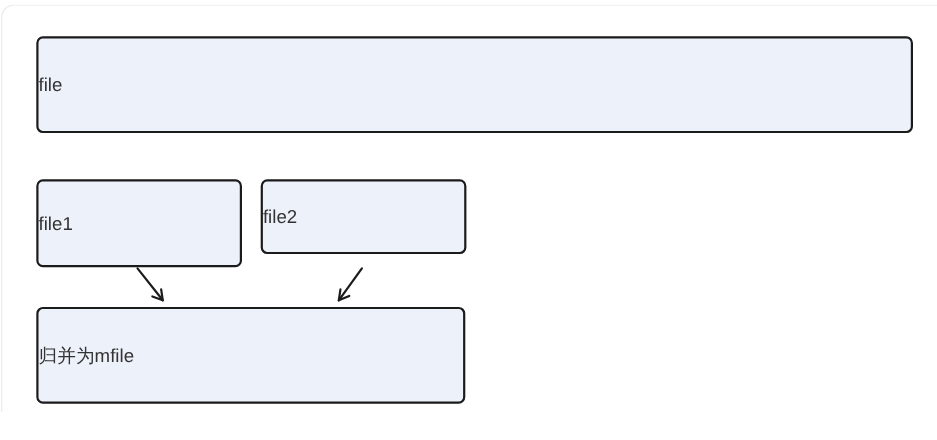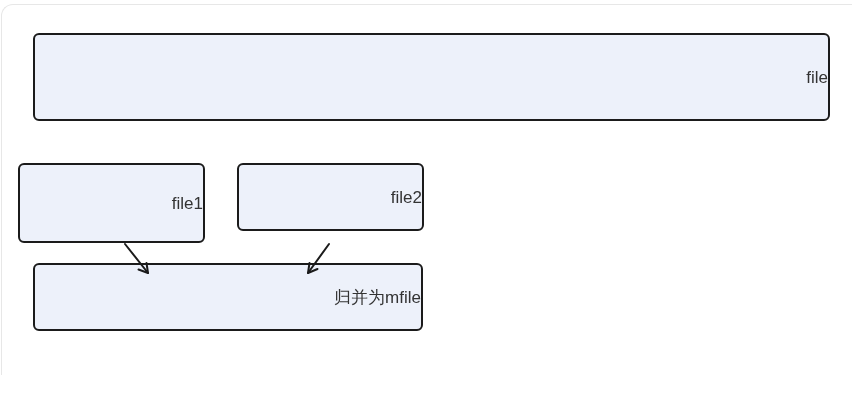--- a/index.html
+++ b/index.html
@@ -34,30 +34,30 @@
     border-left: 1px solid var(--card-border);
     border-top-left-radius: 12px;
   }
   .node {
     position: absolute;
     background: var(--node-fill);
     border: 2px solid var(--node-border);
     border-radius: 6px;
     display: flex;
     align-items: center;
-    justify-content: flex-end;
+    justify-content: flex-start;
     color: var(--text);
     font-size: 17px;
     line-height: 1;
     white-space: nowrap;
   }
   .node-file  { left: 33px;  top: 33px;  width: 797px; height: 88px; }
-  .node-file1 { left: 18px;  top: 163px; width: 187px; height: 80px; }
+  .node-file1 { left: 33px;  top: 163px; width: 187px; height: 80px; }
   .node-file2 { left: 237px; top: 163px; width: 187px; height: 68px; }
-  .node-mfile { left: 33px;  top: 263px; width: 390px; height: 68px; padding-left: 13px; }
+  .node-mfile { left: 33px;  top: 279px; width: 390px; height: 88px; }
   .edges {
     position: absolute;
     left: 0; top: 0;
     width: 852px; height: 400px;
     pointer-events: none;
   }
   .edges line, .edges polyline {
     stroke: var(--edge);
     stroke-width: 2;
     fill: none;

